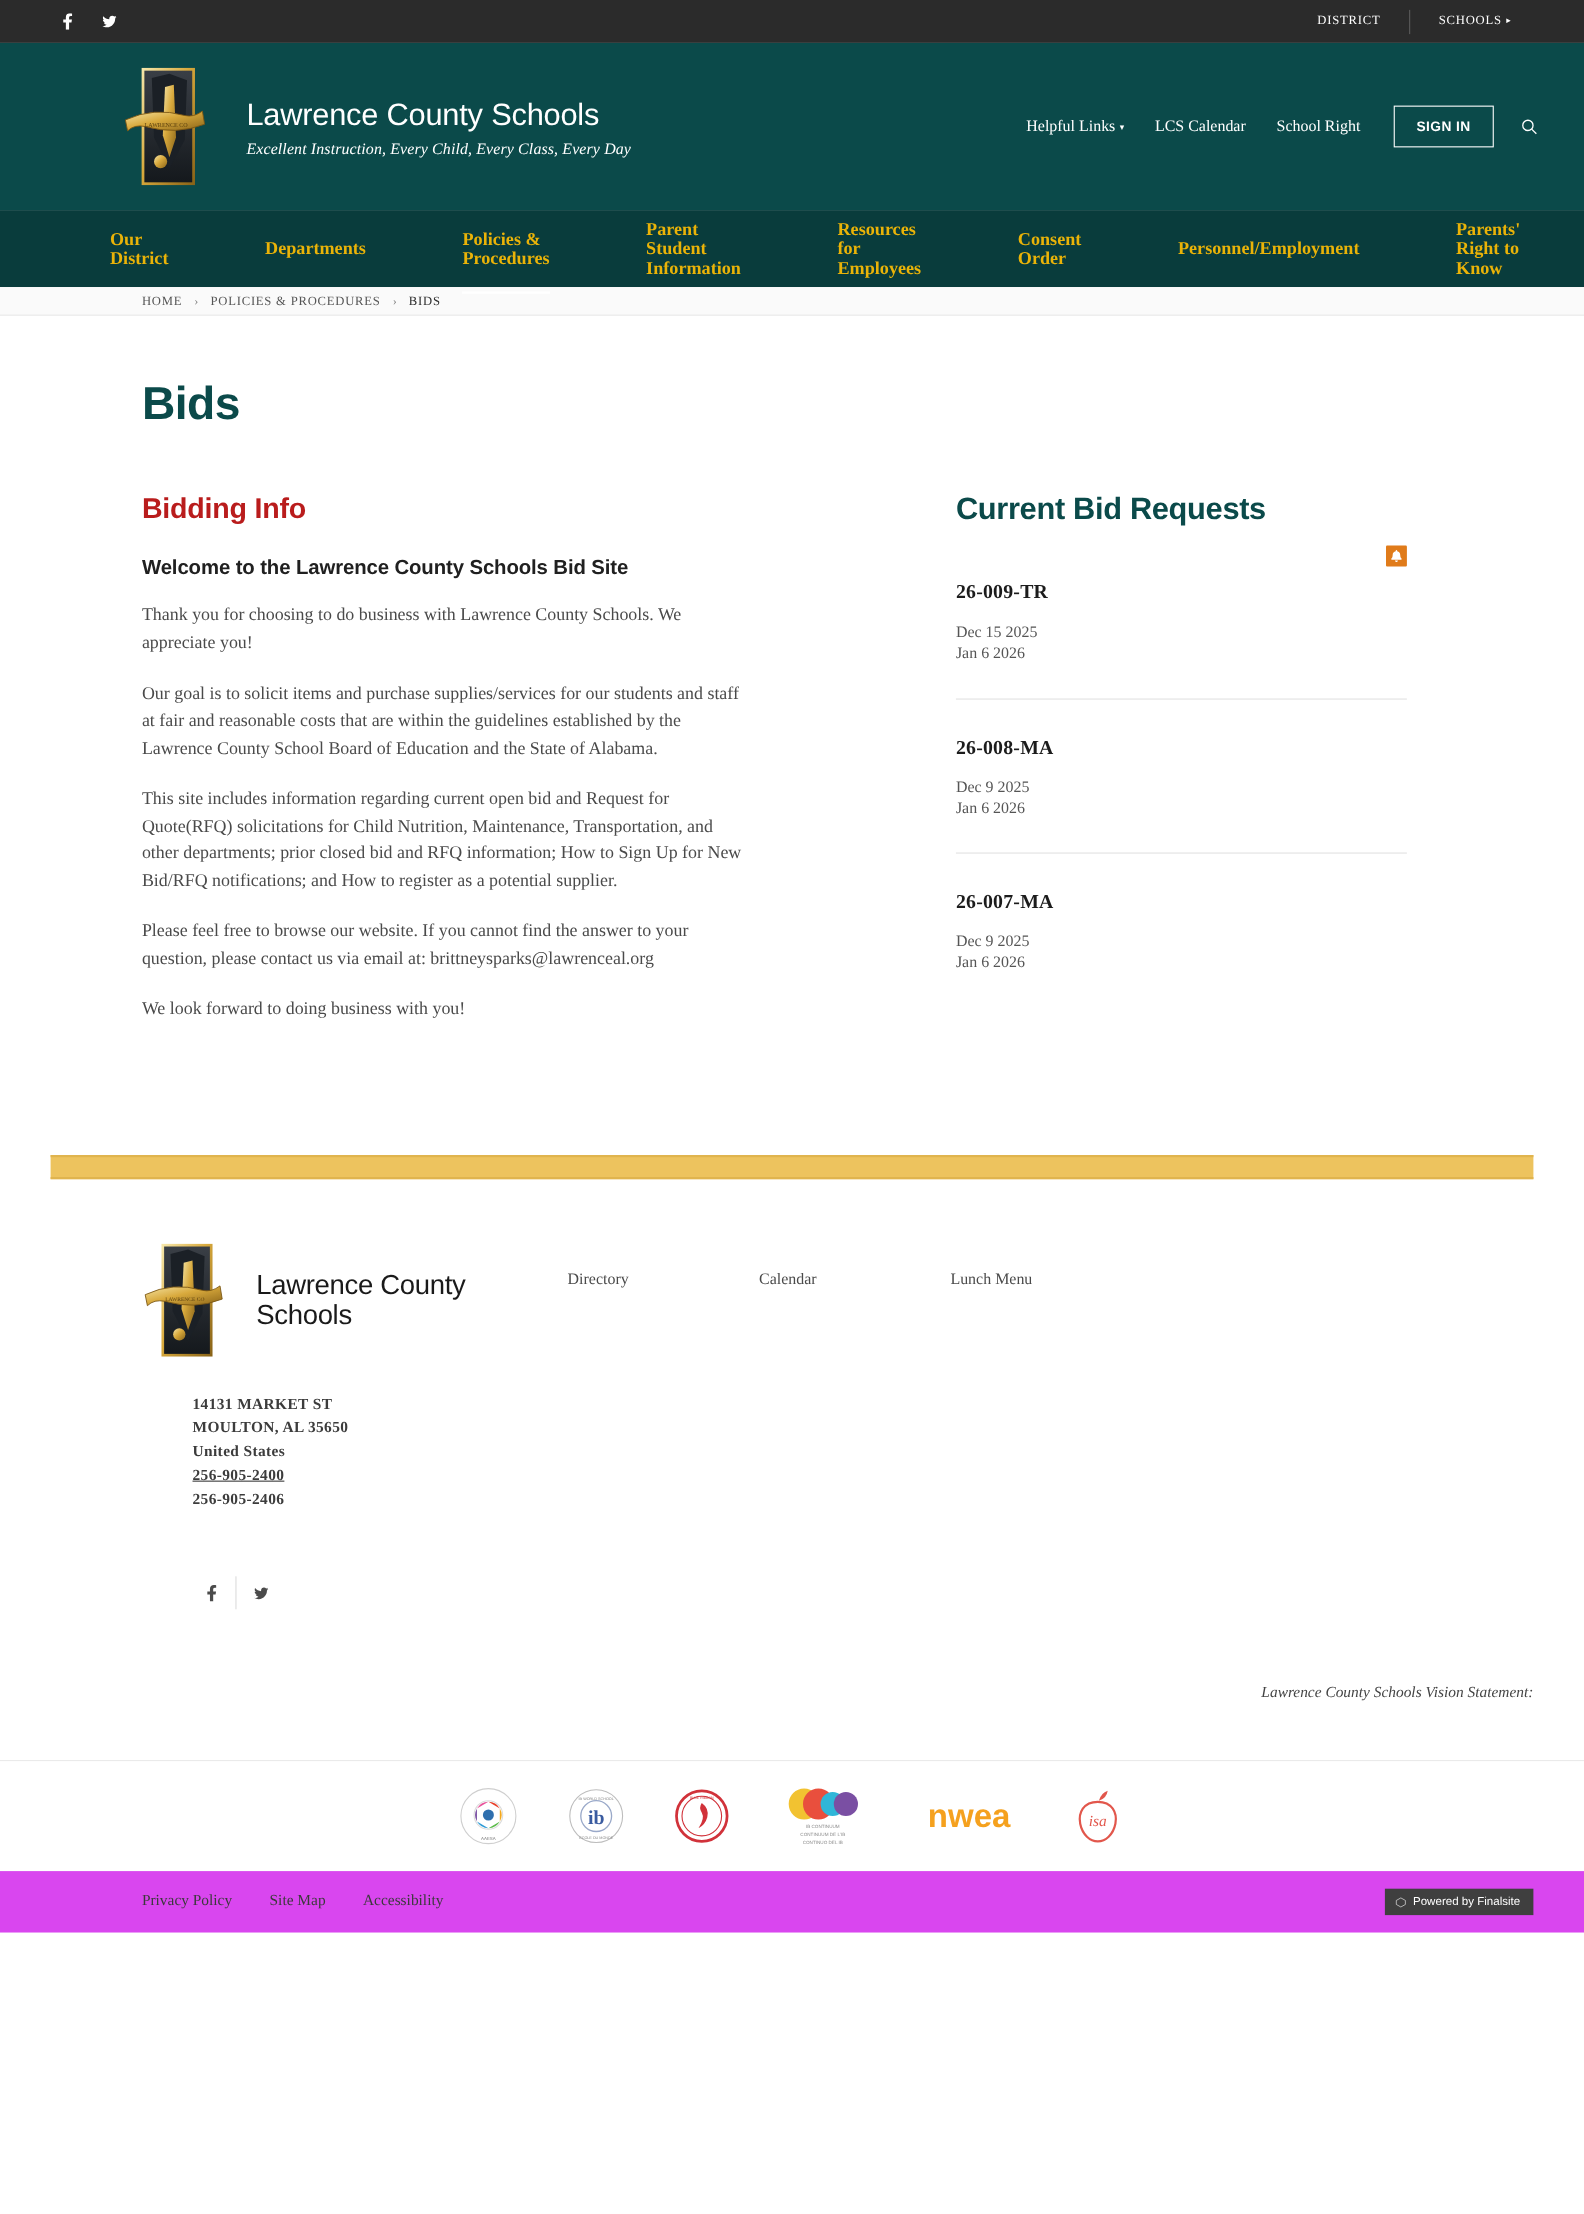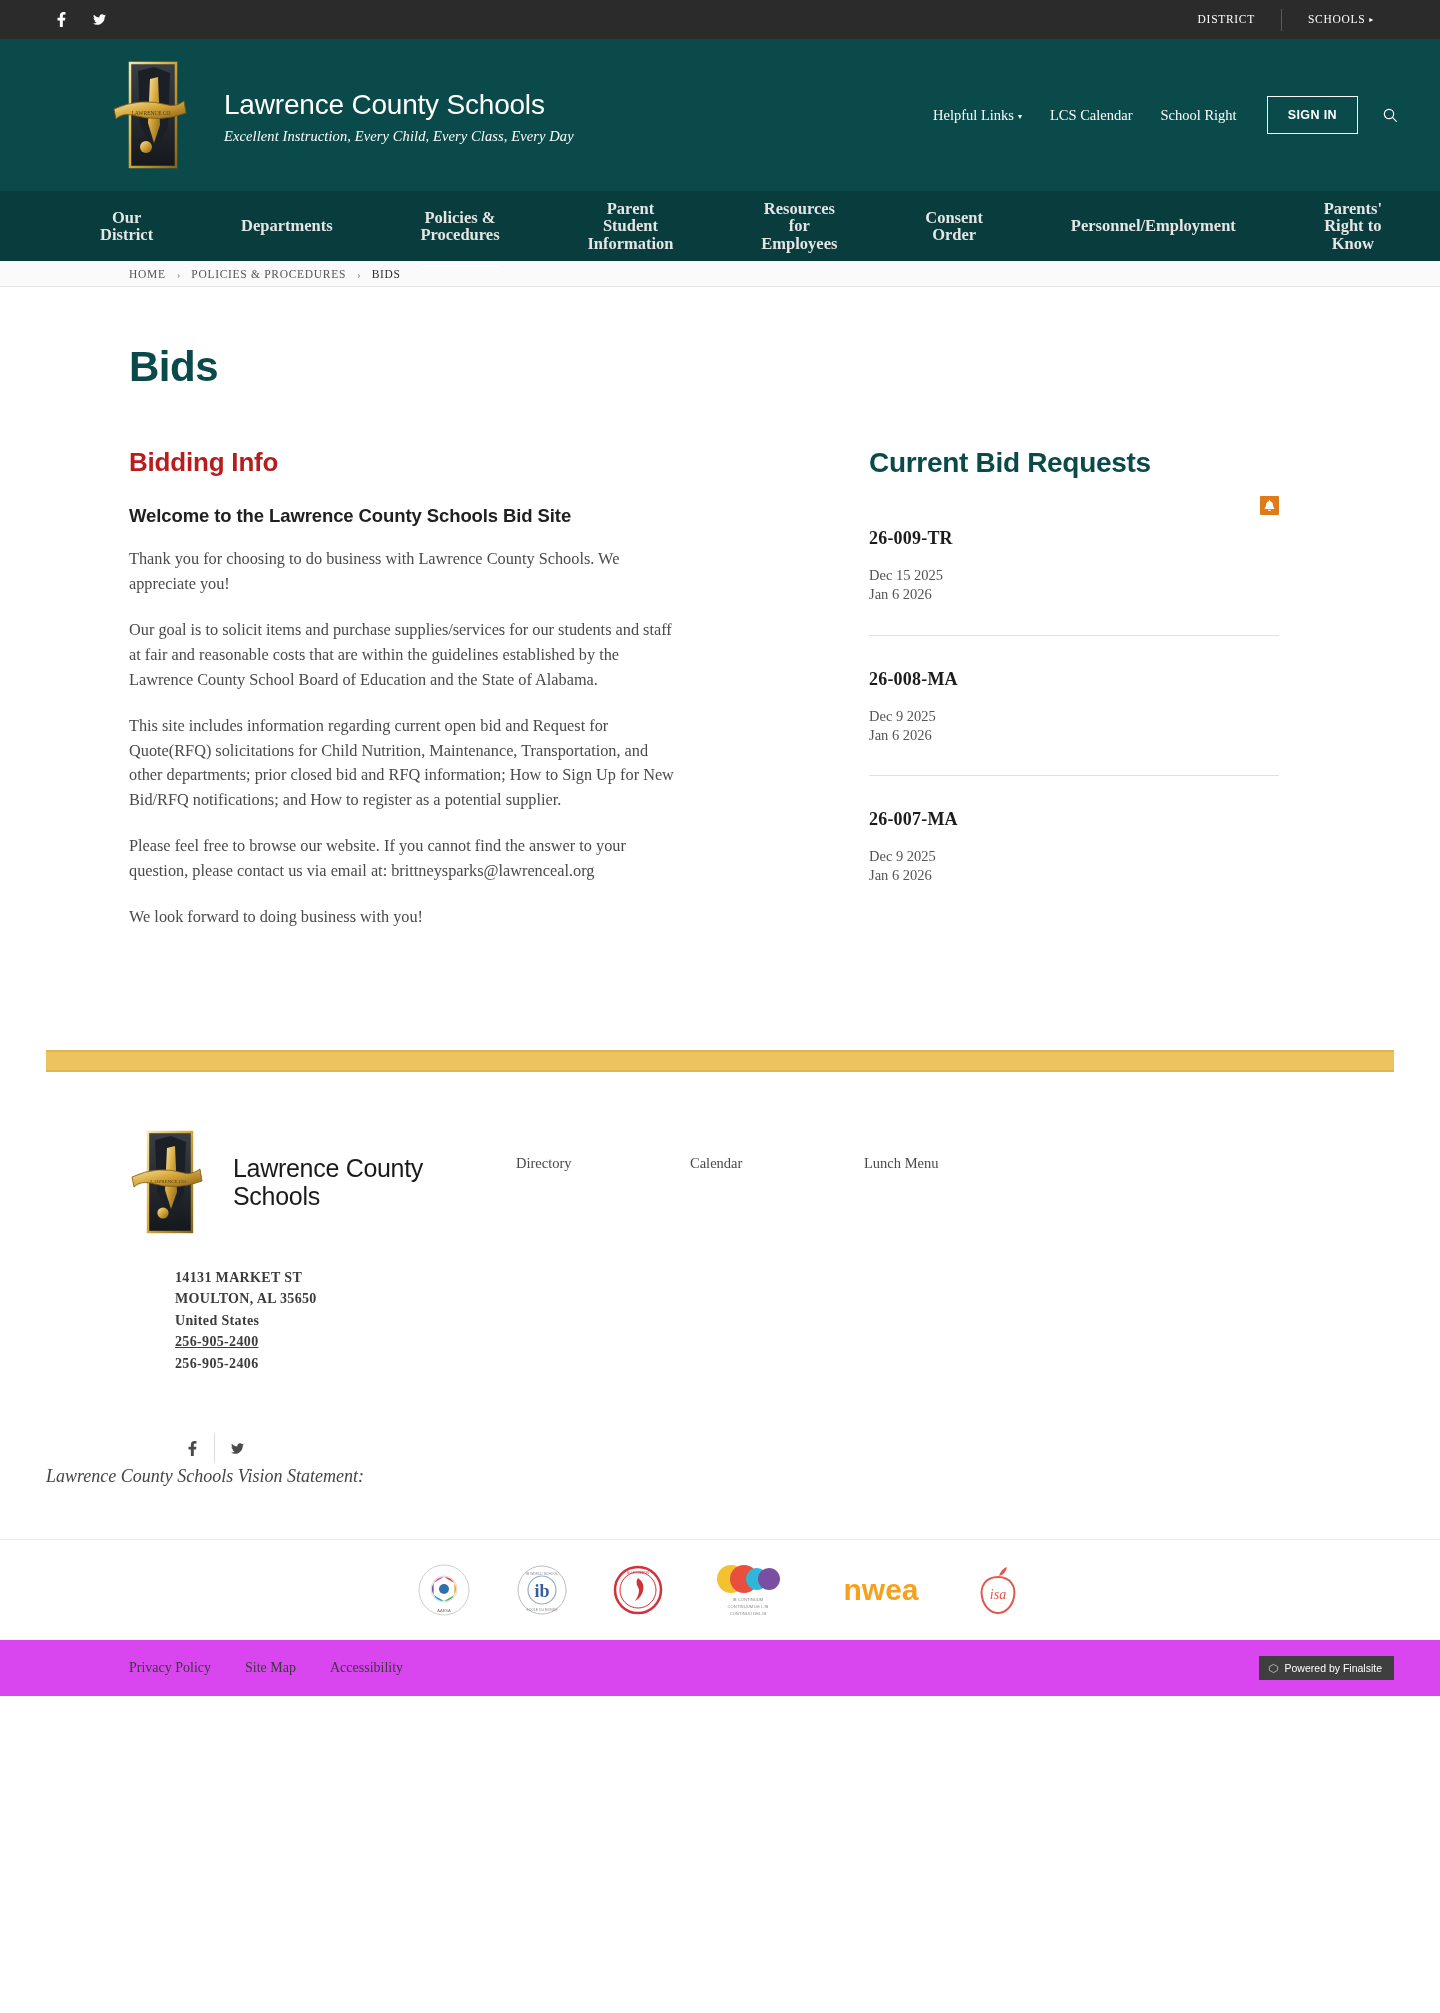--- a/index.html
+++ b/index.html
@@ -116,25 +116,25 @@
   .mainnav {
     background: #093c3c;
     height: 70px;
     display: flex;
     align-items: center;
     padding-left: 82px;
     padding-right: 40px;
   }
   .mainnav-inner { display: flex; align-items: center; width: 100%; }
   .navitem {
-    color: #e5e5e5;
+    color: #eab308;
     font-family: "Liberation Serif", serif;
     font-weight: bold;
     font-size: 16.5px;
-    text-align: center;
+    text-align: left;
     line-height: 1.05;
     text-decoration: none;
     padding: 0 18px;
     white-space: pre-line;
     cursor: pointer;
     position: relative;
   }
   .navitem.active::after {
     content: "";
     position: absolute;
@@ -298,25 +298,26 @@
   }
   .f-social .fs {
     width: 34px; height: 34px;
     display: inline-flex; align-items: center; justify-content: center;
     cursor: pointer;
   }
   .f-social svg { width: 13px; height: 15px; fill: #4b4b4b; }
   .f-social .fsep { width: 1px; height: 30px; background: #dcdcdc; margin: 0 5px; }
 
   .vision-label {
-    text-align: left;
+    text-align: right;
     font-family: "Liberation Serif", serif;
     font-style: italic;
-    font-size: 18px;
+    font-size: 14px;
     color: #444444;
+    margin-top: 66px;
   }
   .vision-body {
     font-family: "Liberation Serif", serif;
     font-style: italic;
     font-size: 14.6px;
     color: #3a3a3a;
     line-height: 1.56;
     padding: 0 129px;
     margin-top: 30px;
   }

